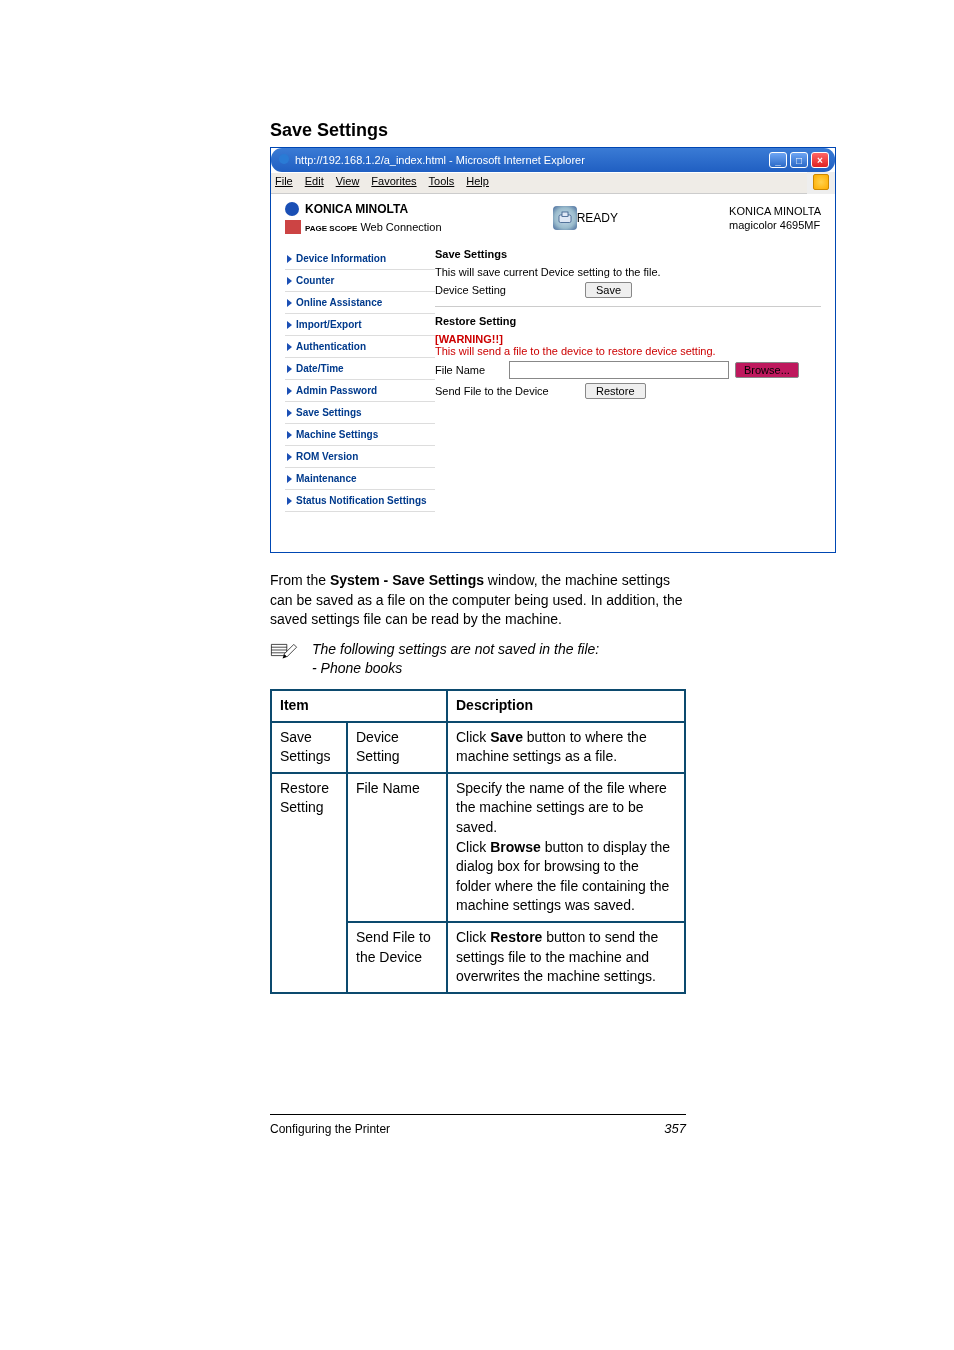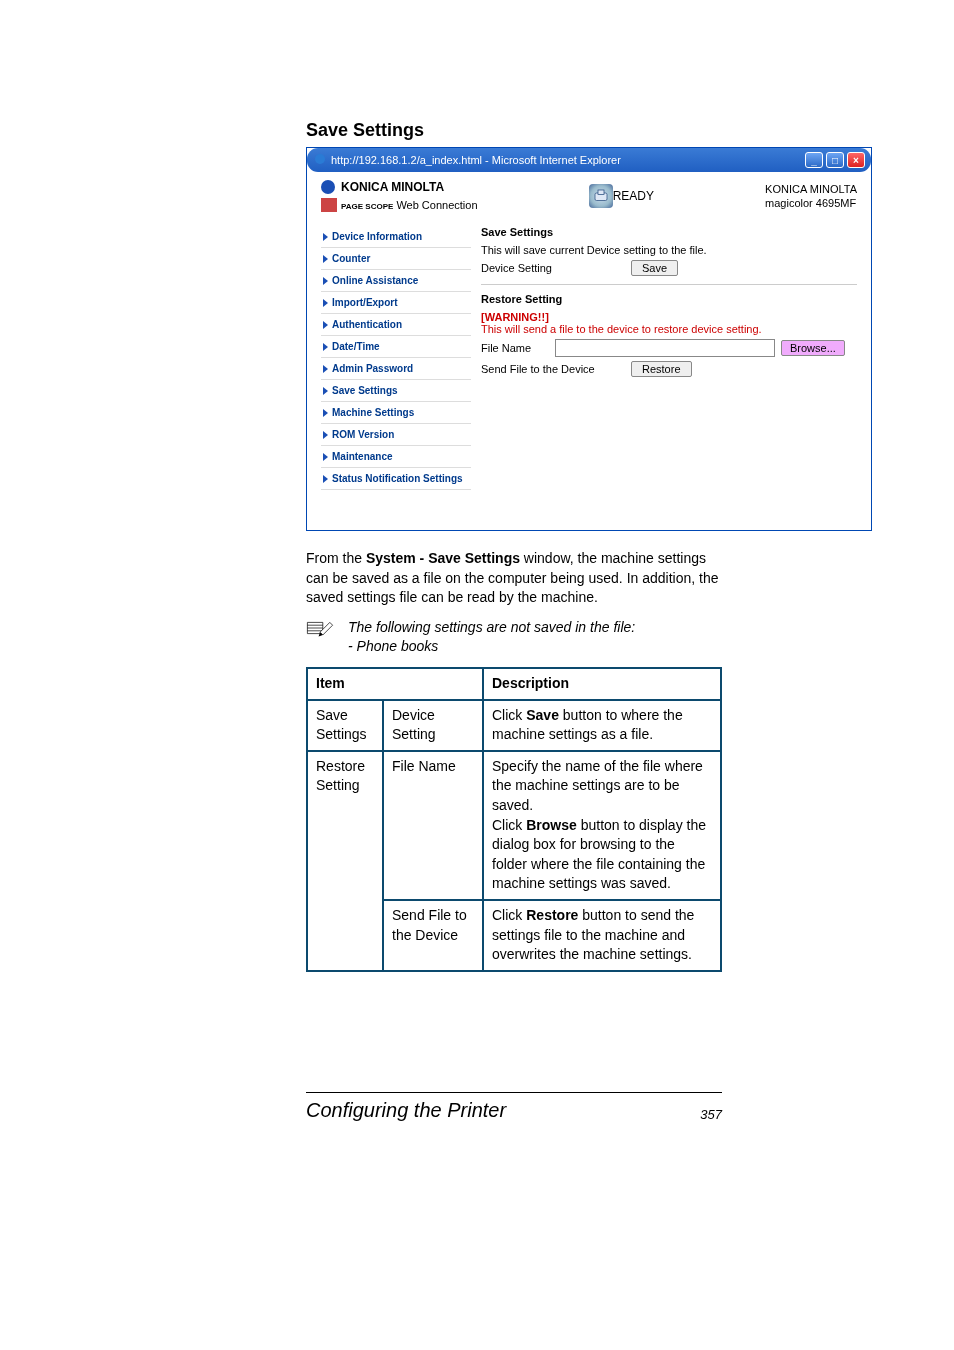--- a/index.html
+++ b/index.html
@@ -8,21 +8,20 @@
     padding: 0;
     background: #fff;
     font-family: Arial, Helvetica, sans-serif;
     color: #000;
     width: 954px;
   }
   .page {
     padding: 120px 120px 40px 270px;
     width: 806px;
     position: relative;
-    margin-left: 36px;
   }
   h2.section-title {
     font-size: 18px;
     font-weight: bold;
     margin: 0 0 6px 0;
   }
 
   
   .browser-window {
     width: 566px;
@@ -83,21 +82,21 @@
   }
   .tabs{ display:flex; margin:0 14px; gap:0; }
   .tab{
     padding:3px 16px; font-size:11px; color:#fff; border:1px solid #003b8e;
     background:linear-gradient(#2d6fd0,#0a3b90);
   }
   .tab.active{
     background:linear-gradient(#5aa0f5,#0a62c9); font-weight:bold;
   }
 
-  .body-row{ display:flex; padding:10px 14px 20px 14px; gap:10px; }
+  .body-row{ display:flex; padding:10px 14px 20px 14px; }
   .leftnav{ width:150px; display:flex; flex-direction:column; font-size:10px;}
   .nav-item{
     border-bottom:1px solid #ddd; padding:5px 2px; display:flex; align-items:center; gap:4px;
     color:#003a8c; font-weight:bold;
   }
   .nav-item .tri{
     width:0;height:0;border-top:4px solid transparent;border-bottom:4px solid transparent;
     border-left:5px solid #1a4fb5; display:inline-block;
   }
   .nav-item:nth-child(8){  }
@@ -105,42 +104,42 @@
   .mainpane{ flex:1; font-size:11px; }
   .mp-section-title{ font-weight:bold; margin-bottom:6px; }
   .mp-line{ margin:4px 0; display:flex; align-items:center; gap:10px;}
   .mp-button{ font-size:11px; padding:1px 10px; border:1px solid #888; background:#efefef; border-radius:2px;}
   .mp-hr{ border:none; border-top:1px solid #ccc; margin:8px 0; }
   .warn{ color:#cc0000; font-weight:bold; }
   .warn-text{ color:#cc0000; }
   .file-row{ display:flex; align-items:center; gap:6px; margin-top:4px;}
   .file-label{ width:68px; }
   .file-input{ width:220px; height:18px; border:1px solid #888; background:#fff;}
-  .browse-btn{ font-size:11px; padding:1px 8px; border:1px solid #888; background:#f0abfc; border-radius:2px;}
+  .browse-btn{ font-size:11px; padding:1px 8px; border:1px solid #888; background:#be185d; border-radius:2px;}
   .send-row{ display:flex; align-items:center; gap:10px; margin-top:4px;}
 
   
   .prose{ font-size:14px; line-height:1.4; margin-top:18px; }
   .prose p{ margin: 0 0 10px 0; }
   .note-row{ display:flex; gap:10px; align-items:flex-start; margin-top:6px; margin-bottom:10px;}
   .note-icon-wrap{ width:32px; flex:none;}
   .note-text{ font-style:italic; font-size:14px; line-height:1.4;}
 
   
   table.data{ border-collapse:collapse; width:100%; font-size:14px; margin-top:8px;}
   table.data th, table.data td{ border:2px solid #0c4a6e; padding:5px 8px; text-align:left; vertical-align:top; }
   table.data th{ font-weight:bold; }
 
   
   .footer{
     display:flex; justify-content:space-between; align-items:flex-end;
     border-top:1px solid #000; margin-top:120px; padding-top:6px;
     font-size:14px;
   }
-  .footer-left{ font-style:italic; font-size:20px; }
+  .footer-left{ font-size:12px; }
   .footer-right{ font-style:italic; font-size:13px; }
 
   .pencil-note svg{ width:28px; height:20px; }
 </style>
 </head>
 <body>
 
 <div class="page">
 
   <h2 class="section-title">Save Settings</h2>
@@ -153,20 +152,31 @@
               <circle cx="7" cy="7" r="5" fill="#2a7bd5"></circle>
             </svg>
         </span>
         <span>http://192.168.1.2/a_index.html - Microsoft Internet Explorer</span>
       </div>
       <div class="win-buttons">
         <div class="win-btn">_</div>
         <div class="win-btn">□</div>
         <div class="win-btn close">×</div>
       </div>
+    </div>
+    <div style="display:flex;">
+      <div class="browser-menu" style="flex:1;">
+        <span><u>File</u></span>
+        <span><u>Edit</u></span>
+        <span><u>View</u></span>
+        <span><u>Favorites</u></span>
+        <span><u>Tools</u></span>
+        <span><u>Help</u></span>
+      </div>
+      <div class="browser-logos"><span class="ie-flag"></span></div>
     </div>
 
     <div class="hdr-area">
       <div class="hdr-left">
         <div class="km-logo-row">
           <span class="km-dot"></span>
           <span>KONICA MINOLTA</span>
         </div>
         <div class="pagescope-row">
           <span class="ps-icon"></span>

